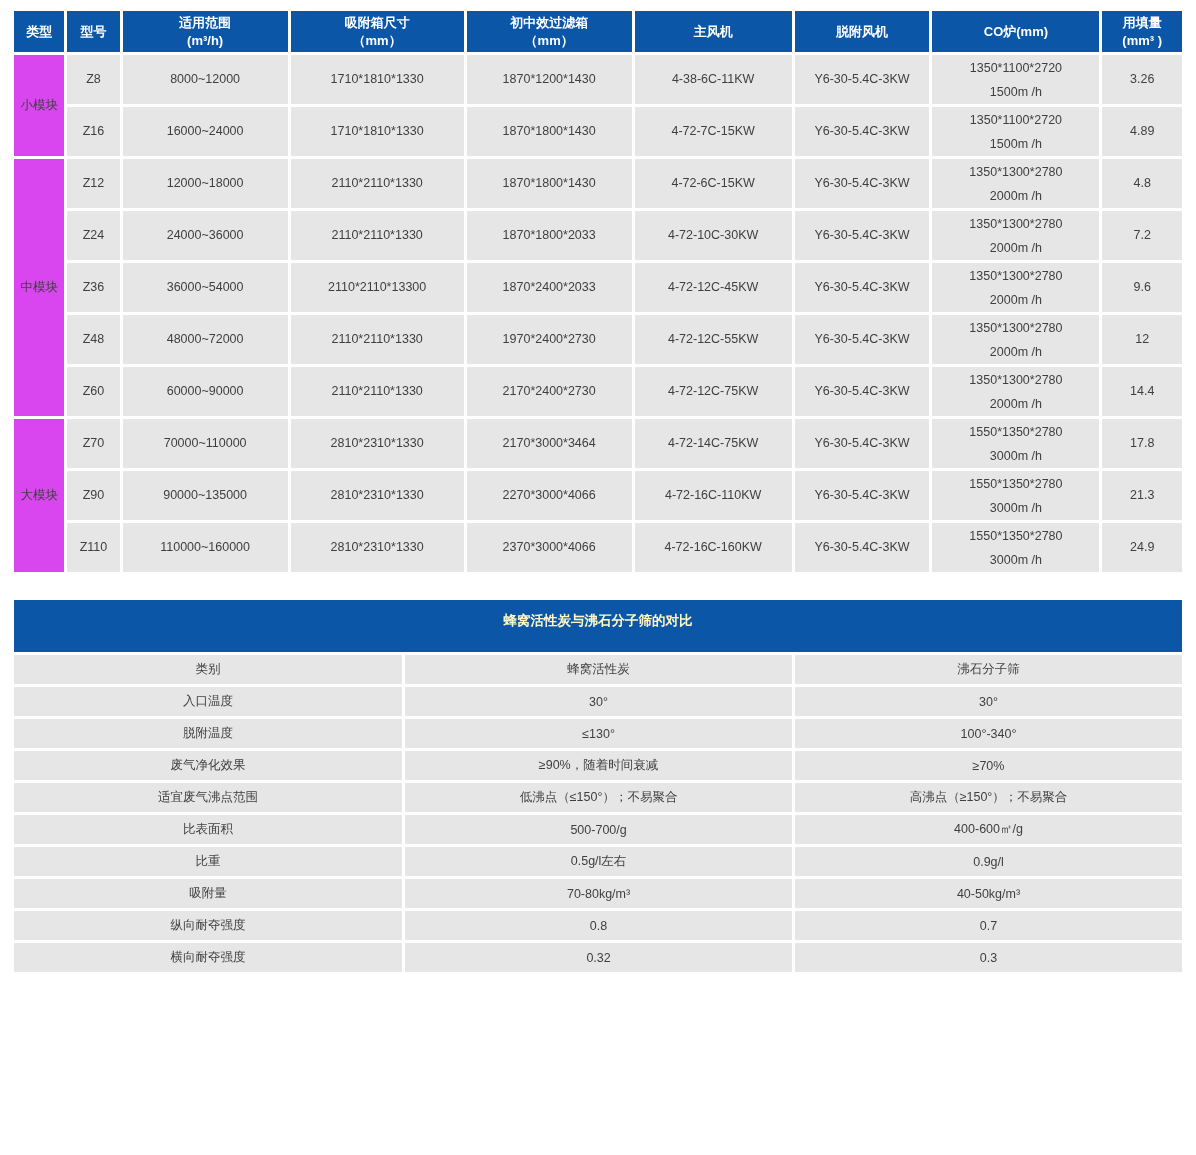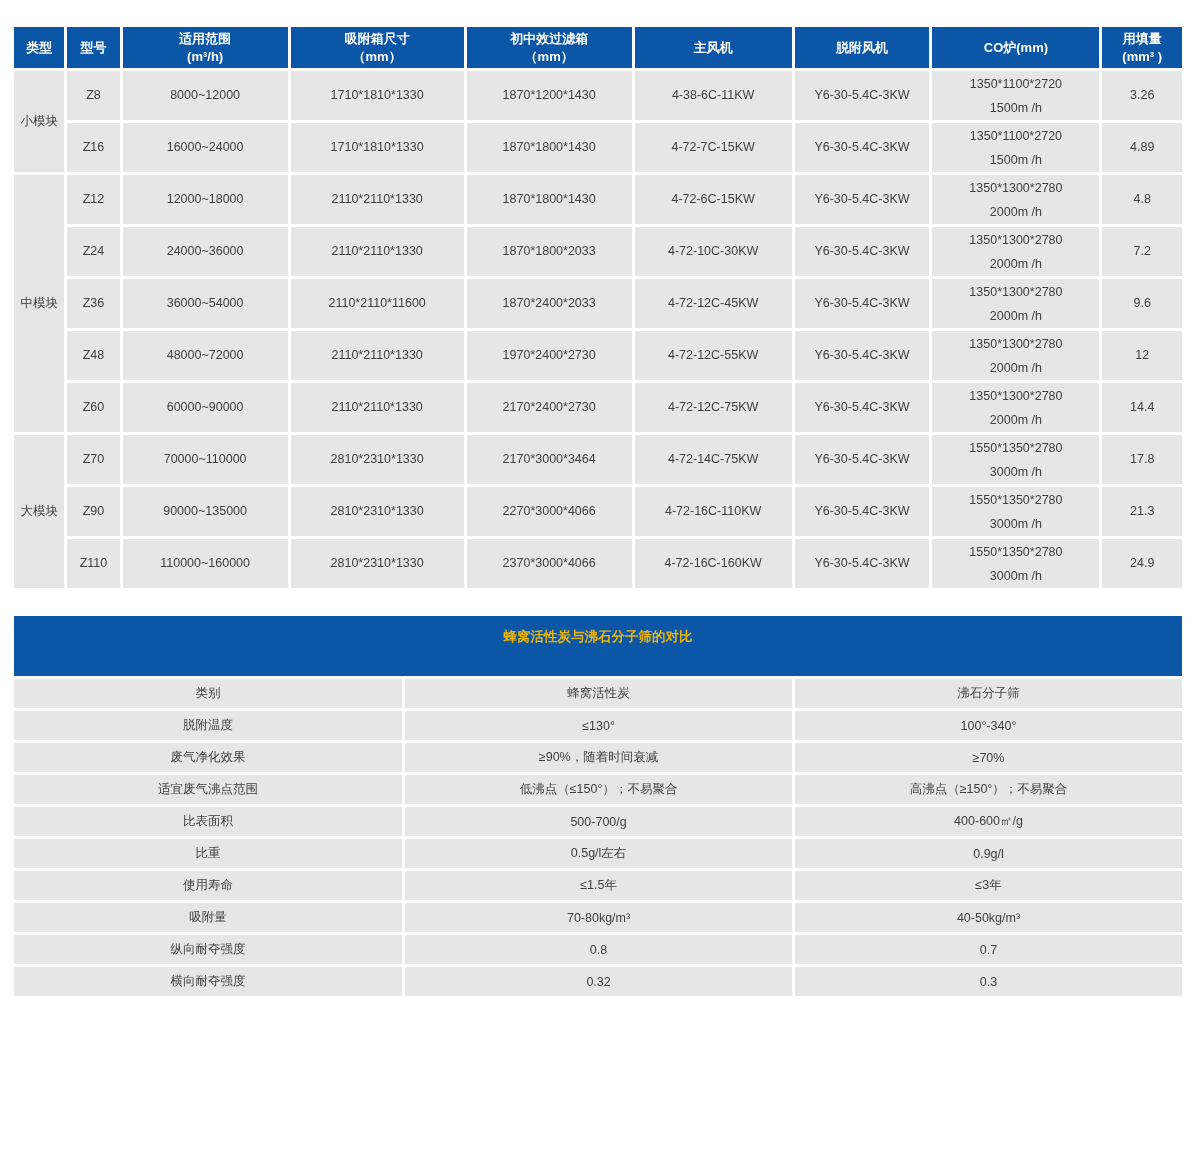--- a/index.html
+++ b/index.html
@@ -11,21 +11,21 @@
   .page {
     width: 1196px;
     height: 1155px;
     box-sizing: border-box;
     padding: 8px 14px 0 14px;
     background: #ffffff;
   }
   
   table.spec {
     width: calc(100% + 6px);
-    margin: 16px -3px;
+    margin: 0 -3px;
     border-collapse: separate;
     border-spacing: 3px;
     table-layout: fixed;
     background: #ffffff;
   }
   table.spec th {
     background: #0c56a8;
     color: #ffffff;
     font-size: 13px;
     font-weight: bold;
@@ -39,32 +39,32 @@
     background: #e6e6e6;
     color: #3f3f3f;
     font-size: 12.5px;
     height: 49px;
     text-align: center;
     vertical-align: middle;
     padding: 0 2px;
     line-height: 17px;
   }
   table.spec td.group {
-    background: #e5e5e5;
+    background: #d946ef;
     text-align: center;
   }
   table.spec td .co-line { display: block; line-height: 24px; }
   
   .cmp-wrap { margin-top: 25px; }
   .cmp-title {
     background: #0c56a8;
-    color: #eab308;
+    color: #fef9c3;
     font-size: 13.5px;
     font-weight: bold;
-    height: 60px;
+    height: 52px;
     line-height: 42px;
     text-align: center;
   }
   table.cmp {
     width: calc(100% + 6px);
     margin: 0 -3px;
     border-collapse: separate;
     border-spacing: 3px;
     table-layout: fixed;
     background: #ffffff;
@@ -182,21 +182,21 @@
           <td>Y6-30-5.4C-3KW</td>
           <td>
             <span class="co-line">1350*1300*2780</span>
             <span class="co-line">2000m /h</span>
           </td>
           <td>7.2</td>
         </tr>
         <tr>
           <td>Z36</td>
           <td>36000~54000</td>
-          <td>2110*2110*11600</td>
+          <td>2110*2110*13300</td>
           <td>1870*2400*2033</td>
           <td>4-72-12C-45KW</td>
           <td>Y6-30-5.4C-3KW</td>
           <td>
             <span class="co-line">1350*1300*2780</span>
             <span class="co-line">2000m /h</span>
           </td>
           <td>9.6</td>
         </tr>
         <tr>
@@ -276,20 +276,25 @@
           <col style="width:33.3%">
           <col style="width:33.3%">
       </colgroup>
       <tbody>
           <tr>
             <td>类别</td>
             <td>蜂窝活性炭</td>
             <td>沸石分子筛</td>
           </tr>
           <tr>
+            <td>入口温度</td>
+            <td>30°</td>
+            <td>30°</td>
+          </tr>
+          <tr>
             <td>脱附温度</td>
             <td>≤130°</td>
             <td>100°-340°</td>
           </tr>
           <tr>
             <td>废气净化效果</td>
             <td>≥90%，随着时间衰减</td>
             <td>≥70%</td>
           </tr>
           <tr>
@@ -301,25 +306,20 @@
             <td>比表面积</td>
             <td>500-700/g</td>
             <td>400-600㎡/g</td>
           </tr>
           <tr>
             <td>比重</td>
             <td>0.5g/l左右</td>
             <td>0.9g/l</td>
           </tr>
           <tr>
-            <td>使用寿命</td>
-            <td>≤1.5年</td>
-            <td>≤3年</td>
-          </tr>
-          <tr>
             <td>吸附量</td>
             <td>70-80kg/m³</td>
             <td>40-50kg/m³</td>
           </tr>
           <tr>
             <td>纵向耐夺强度</td>
             <td>0.8</td>
             <td>0.7</td>
           </tr>
           <tr>

